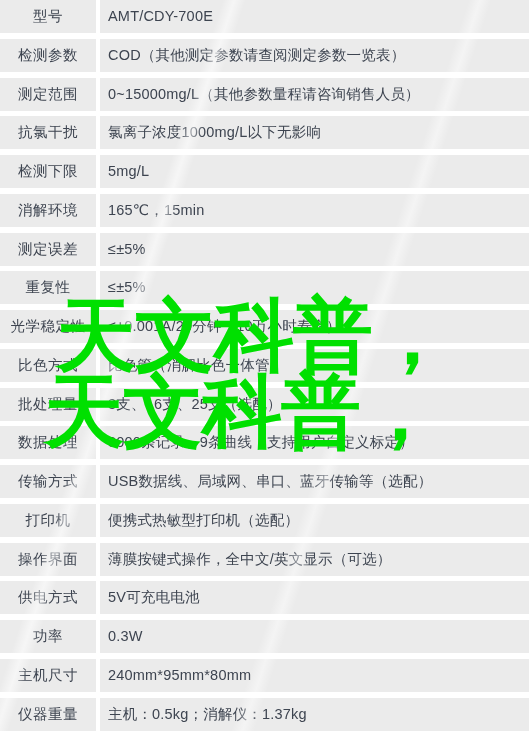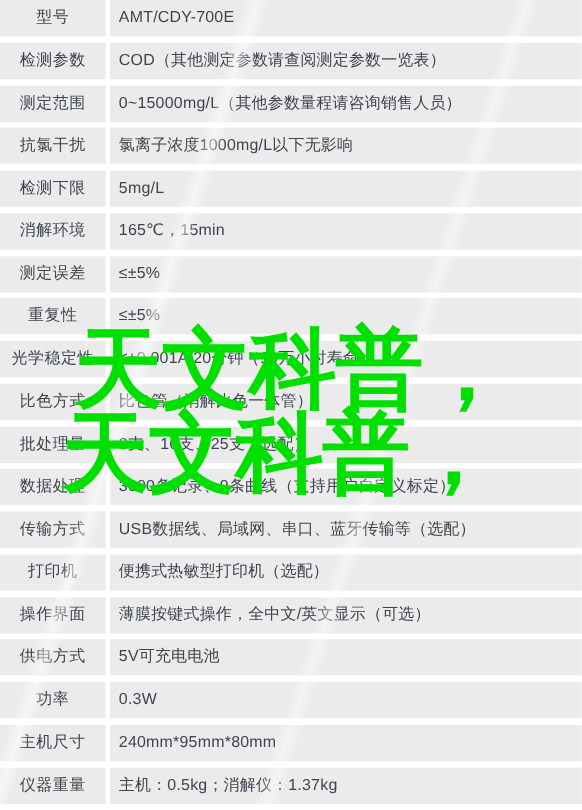--- a/index.html
+++ b/index.html
@@ -66,21 +66,21 @@
     background:
       linear-gradient(108deg, rgba(255,255,255,0) 0%, rgba(255,255,255,0) 29%,
         rgba(255,255,255,0.55) 30.5%, rgba(255,255,255,0) 32%,
         rgba(255,255,255,0) 61%, rgba(255,255,255,0.45) 62.5%,
         rgba(255,255,255,0) 64%, rgba(255,255,255,0) 100%);
     z-index: 2;
   }
 
   #watermark {
     position: absolute;
-    left: 16px;
+    left: 4px;
     top: 0;
     width: 434px;
     height: 736px;
     pointer-events: none;
     z-index: 3;
   }
 
   .wm-line {
     position: absolute;
     font-family: "Liberation Sans", "DejaVu Sans", sans-serif;

